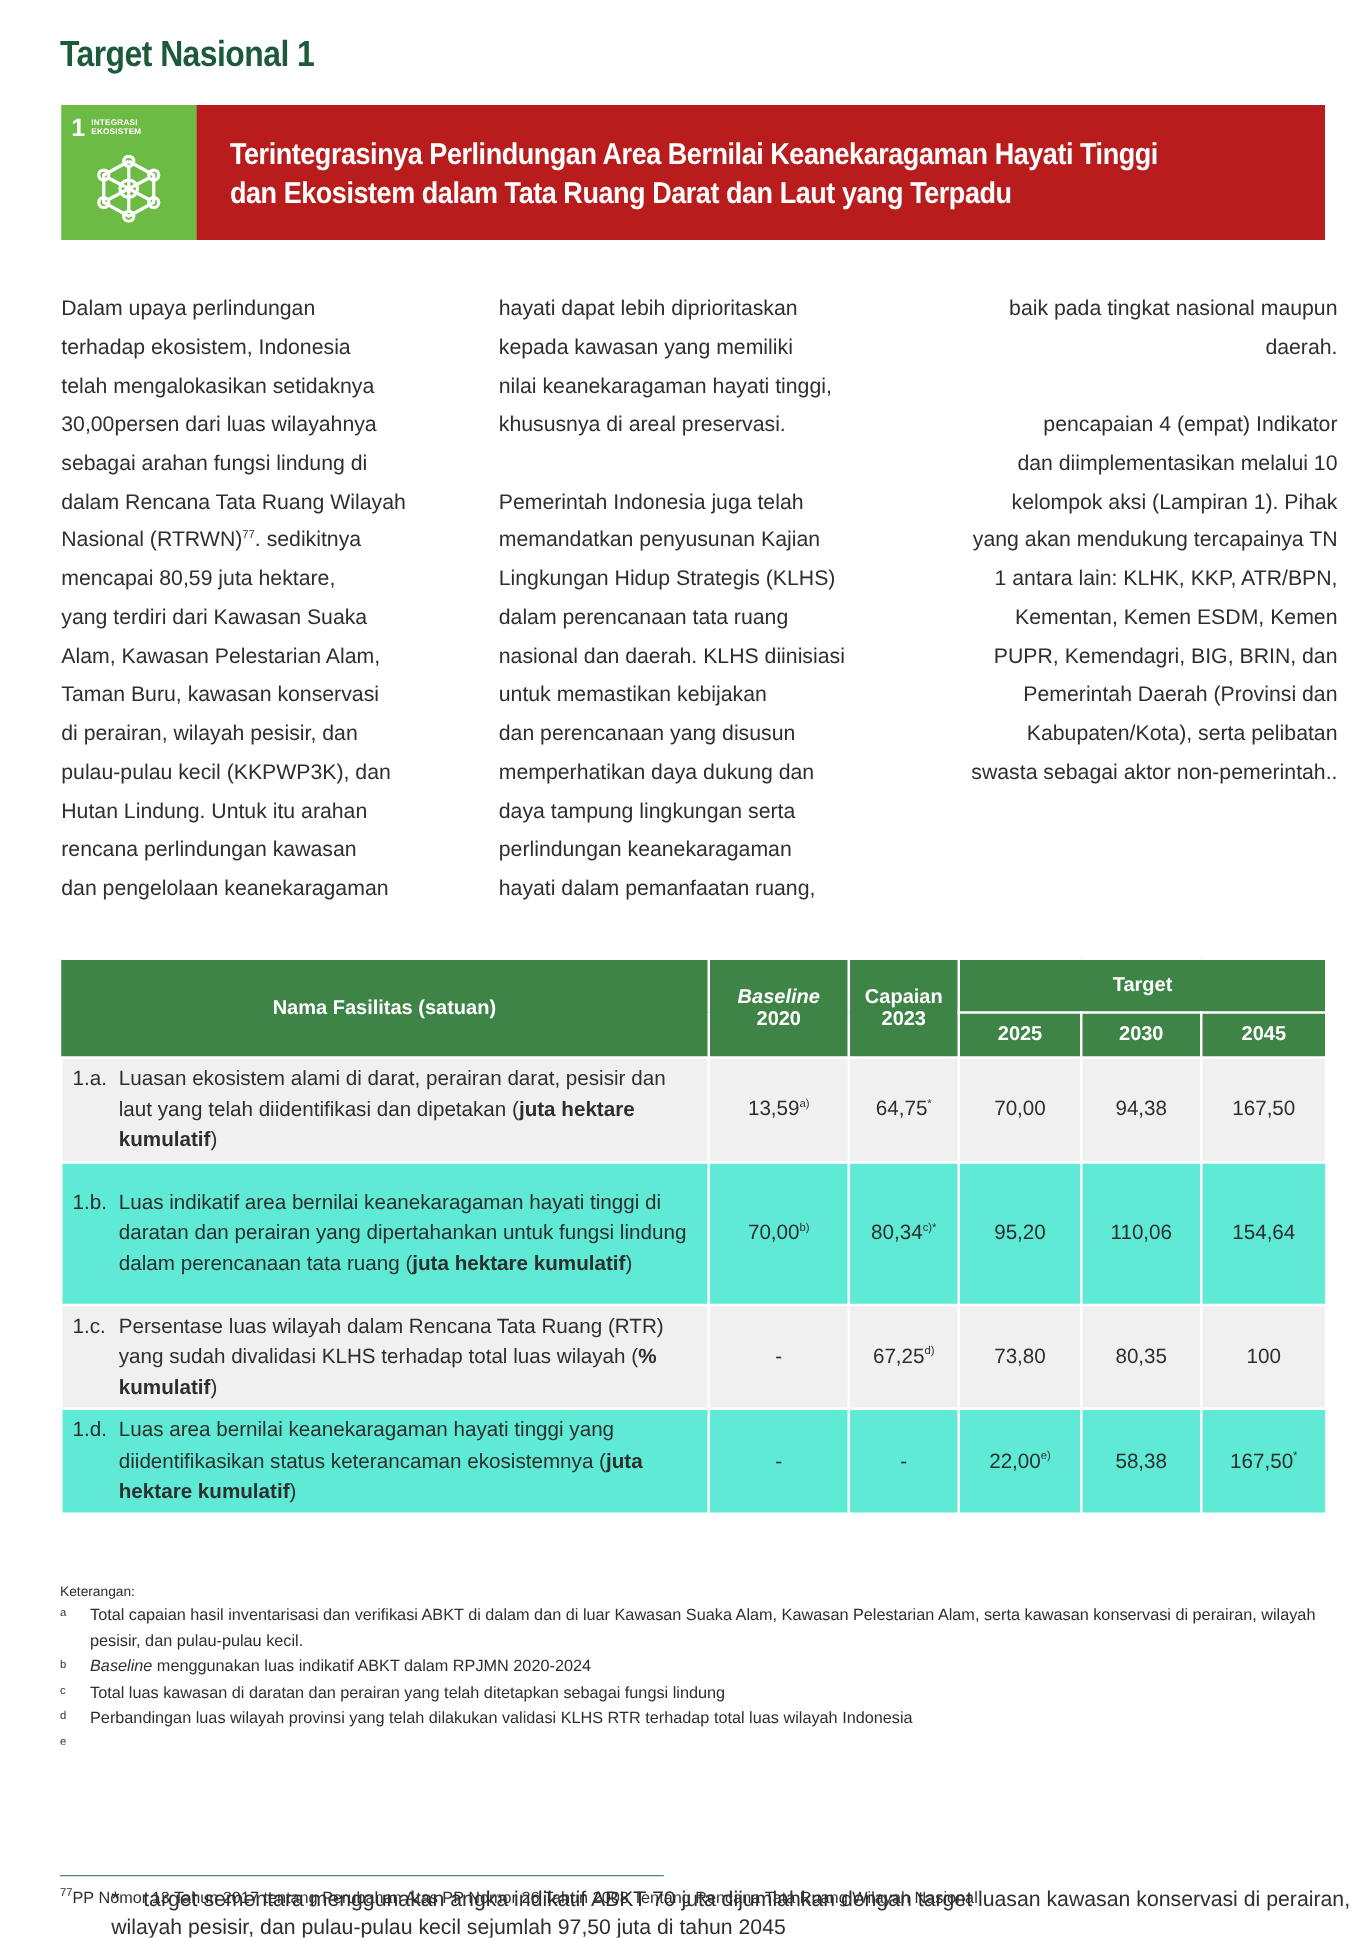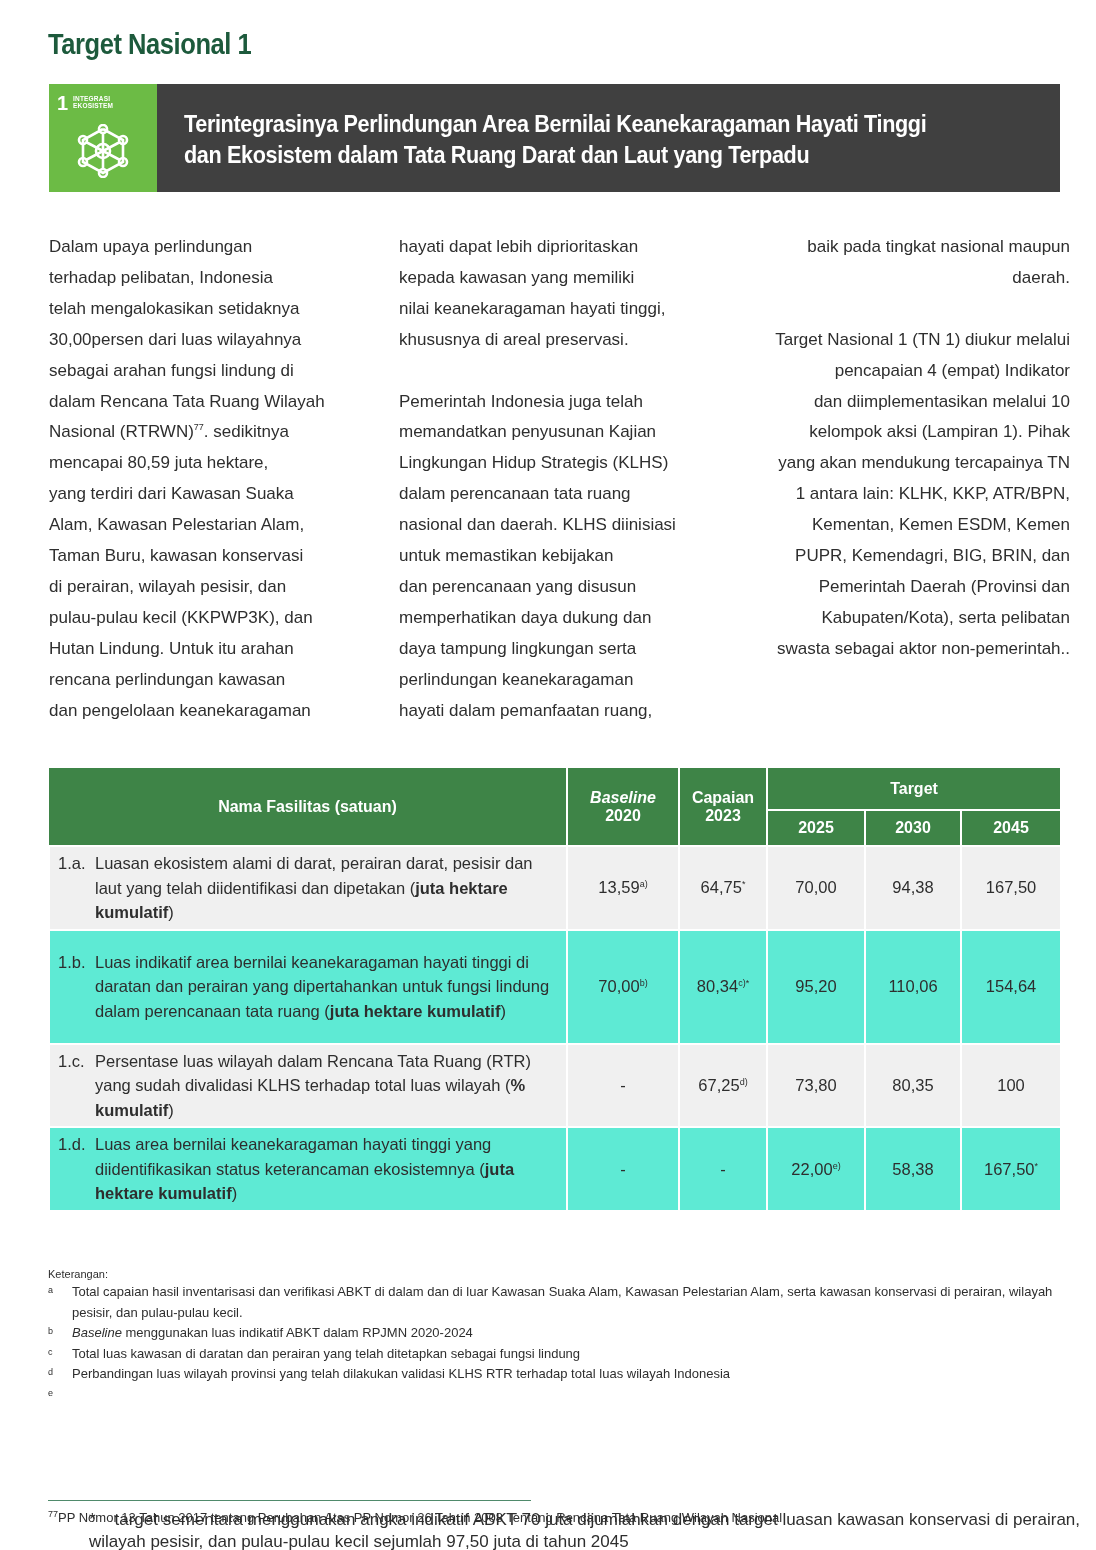--- a/index.html
+++ b/index.html
@@ -3,21 +3,21 @@
   <meta charset="utf-8">
   <style>
     html, body { margin: 0; padding: 0; background: #ffffff; }
     body { width: 1096px; height: 1550px; position: relative; font-family: "Liberation Sans", sans-serif; color: #2b2b2b; overflow: hidden; }
     .page-title { position: absolute; left: 48px; top: 28px; font-family: "Liberation Sans", sans-serif; font-weight: 700; font-size: 29px; color: #1d5a3c; letter-spacing: -0.5px; transform: scaleX(0.88); transform-origin: left; }
     .banner { position: absolute; left: 49px; top: 84px; width: 1011px; height: 108px; display: flex; }
     .banner-icon-box { width: 108px; height: 108px; background: #6cbb45; position: relative; }
     .banner-icon-box .num { position: absolute; left: 8px; top: 8px; color: #fff; font-weight: 700; font-size: 20px; }
     .banner-icon-box .lbl { position: absolute; left: 24px; top: 11px; color: #fff; font-size: 6.5px; line-height: 7px; font-weight: 700; letter-spacing: 0.2px; }
     .banner-icon-box svg { position: absolute; left: 27px; top: 40px; }
-    .banner-text { flex: 1; background: #404040; color: #ffffff; font-weight: 700; font-size: 24px; line-height: 31px; padding: 24px 0 0 27px; box-sizing: border-box; letter-spacing: -0.4px; }
+    .banner-text { flex: 1; background: #b91c1c; color: #ffffff; font-weight: 700; font-size: 24px; line-height: 31px; padding: 24px 0 0 27px; box-sizing: border-box; letter-spacing: -0.4px; }
     .banner-text span { display: block; transform: scaleX(0.9); transform-origin: left; white-space: nowrap; }
     .col { position: absolute; top: 232px; font-size: 17px; line-height: 30.9px; color: #2e2e2e; }
     .col p { margin: 0; white-space: nowrap; }
     .col .gap { height: 30.9px; }
     .col1 { left: 49px; width: 320px; }
     .col2 { left: 399px; width: 320px; }
     .col3 { left: 750px; width: 320px; text-align: right; }
     sup.fn { font-size: 9px; vertical-align: super; line-height: 0; }
     table.data { position: absolute; left: 48px; top: 766px; width: 1012px; border-collapse: collapse; table-layout: fixed; }
     table.data th { background: #3e8447; color: #fff; font-weight: 700; font-size: 16px; border: 2px solid #fff; text-align: center; padding: 0; }
@@ -64,21 +64,21 @@
     </svg>
   </div>
   <div class="banner-text">
     <span>Terintegrasinya Perlindungan Area Bernilai Keanekaragaman Hayati Tinggi</span>
     <span>dan Ekosistem dalam Tata Ruang Darat dan Laut yang Terpadu</span>
   </div>
 </div>
 
 <div class="col col1">
   <p>Dalam upaya perlindungan</p>
-  <p>terhadap pelibatan, Indonesia</p>
+  <p>terhadap ekosistem, Indonesia</p>
   <p>telah mengalokasikan setidaknya</p>
   <p>30,00persen dari luas wilayahnya</p>
   <p>sebagai arahan fungsi lindung di</p>
   <p>dalam Rencana Tata Ruang Wilayah</p>
   <p><span>Nasional (RTRWN)</span><sup class="fn">77</sup><span>. sedikitnya</span></p>
   <p>mencapai 80,59 juta hektare,</p>
   <p>yang terdiri dari Kawasan Suaka</p>
   <p>Alam, Kawasan Pelestarian Alam,</p>
   <p>Taman Buru, kawasan konservasi</p>
   <p>di perairan, wilayah pesisir, dan</p>
@@ -104,21 +104,20 @@
   <p>memperhatikan daya dukung dan</p>
   <p>daya tampung lingkungan serta</p>
   <p>perlindungan keanekaragaman</p>
   <p>hayati dalam pemanfaatan ruang,</p>
 </div>
 
 <div class="col col3">
   <p>baik pada tingkat nasional maupun</p>
   <p>daerah.</p>
   <div class="gap"></div>
-  <p>Target Nasional 1 (TN 1) diukur melalui</p>
   <p>pencapaian 4 (empat) Indikator</p>
   <p>dan diimplementasikan melalui 10</p>
   <p>kelompok aksi (Lampiran 1). Pihak</p>
   <p>yang akan mendukung tercapainya TN</p>
   <p>1 antara lain: KLHK, KKP, ATR/BPN,</p>
   <p>Kementan, Kemen ESDM, Kemen</p>
   <p>PUPR, Kemendagri, BIG, BRIN, dan</p>
   <p>Pemerintah Daerah (Provinsi dan</p>
   <p>Kabupaten/Kota), serta pelibatan</p>
   <p>swasta sebagai aktor non-pemerintah..</p>

